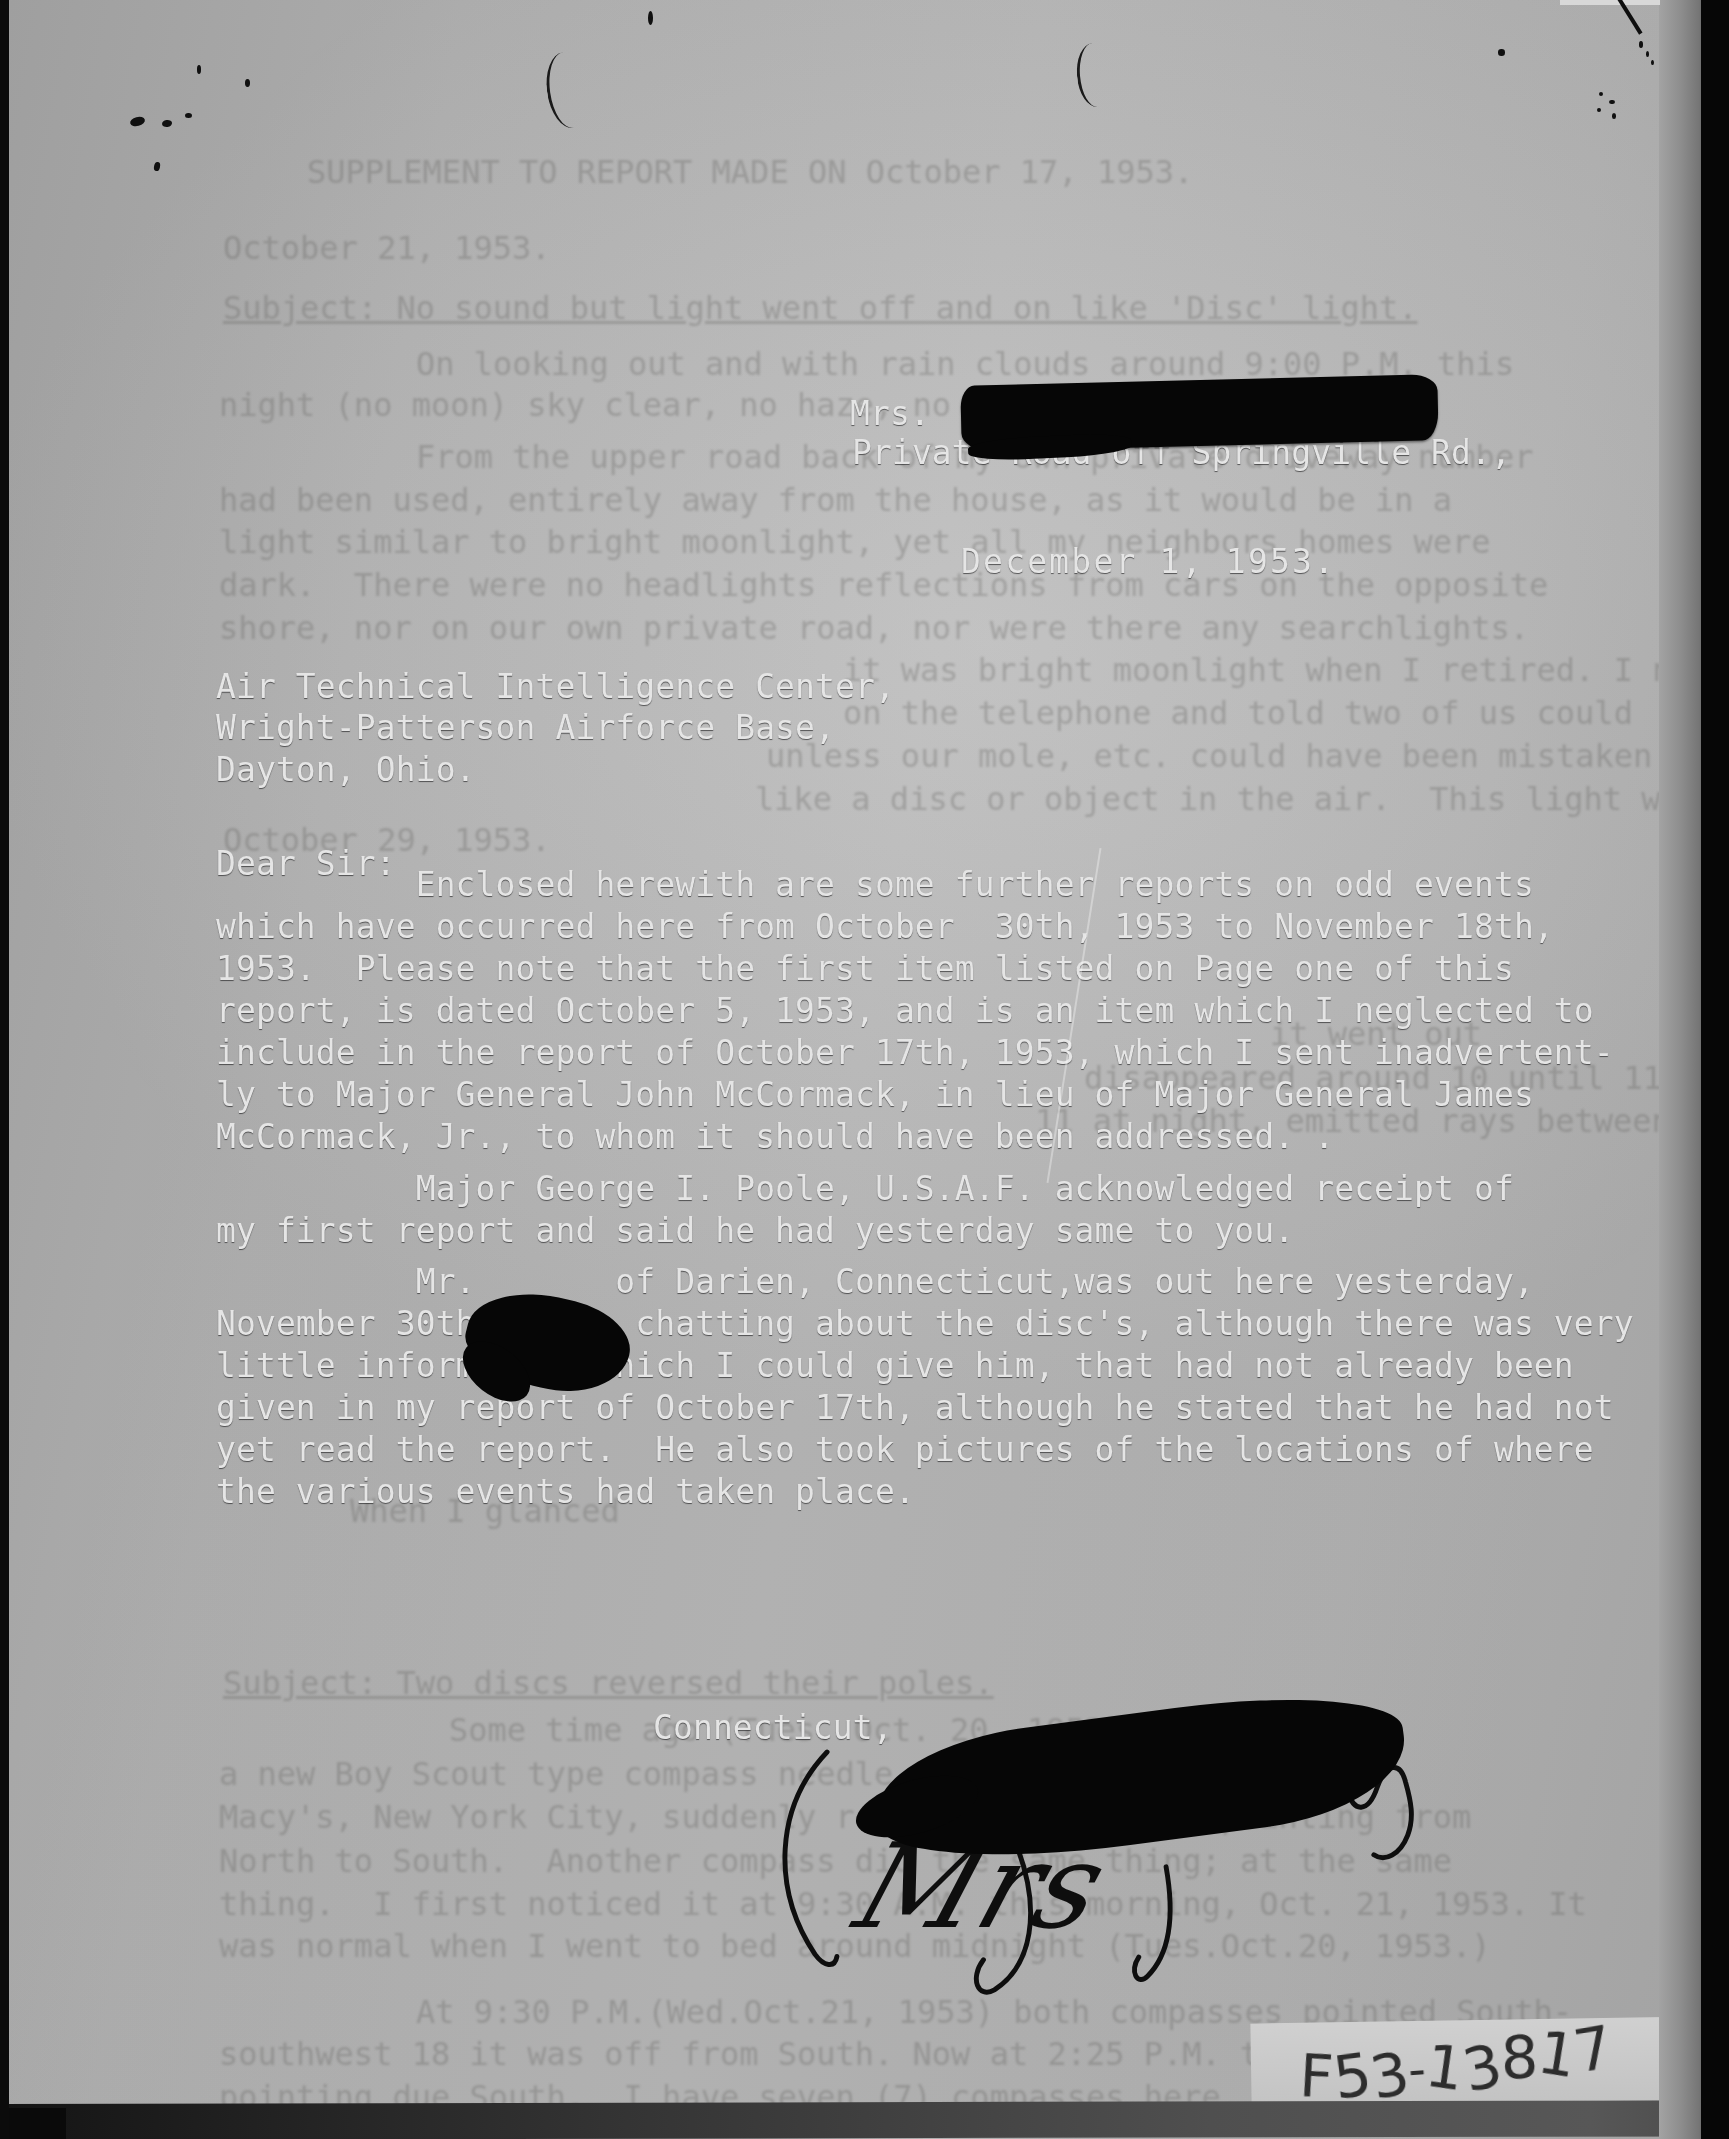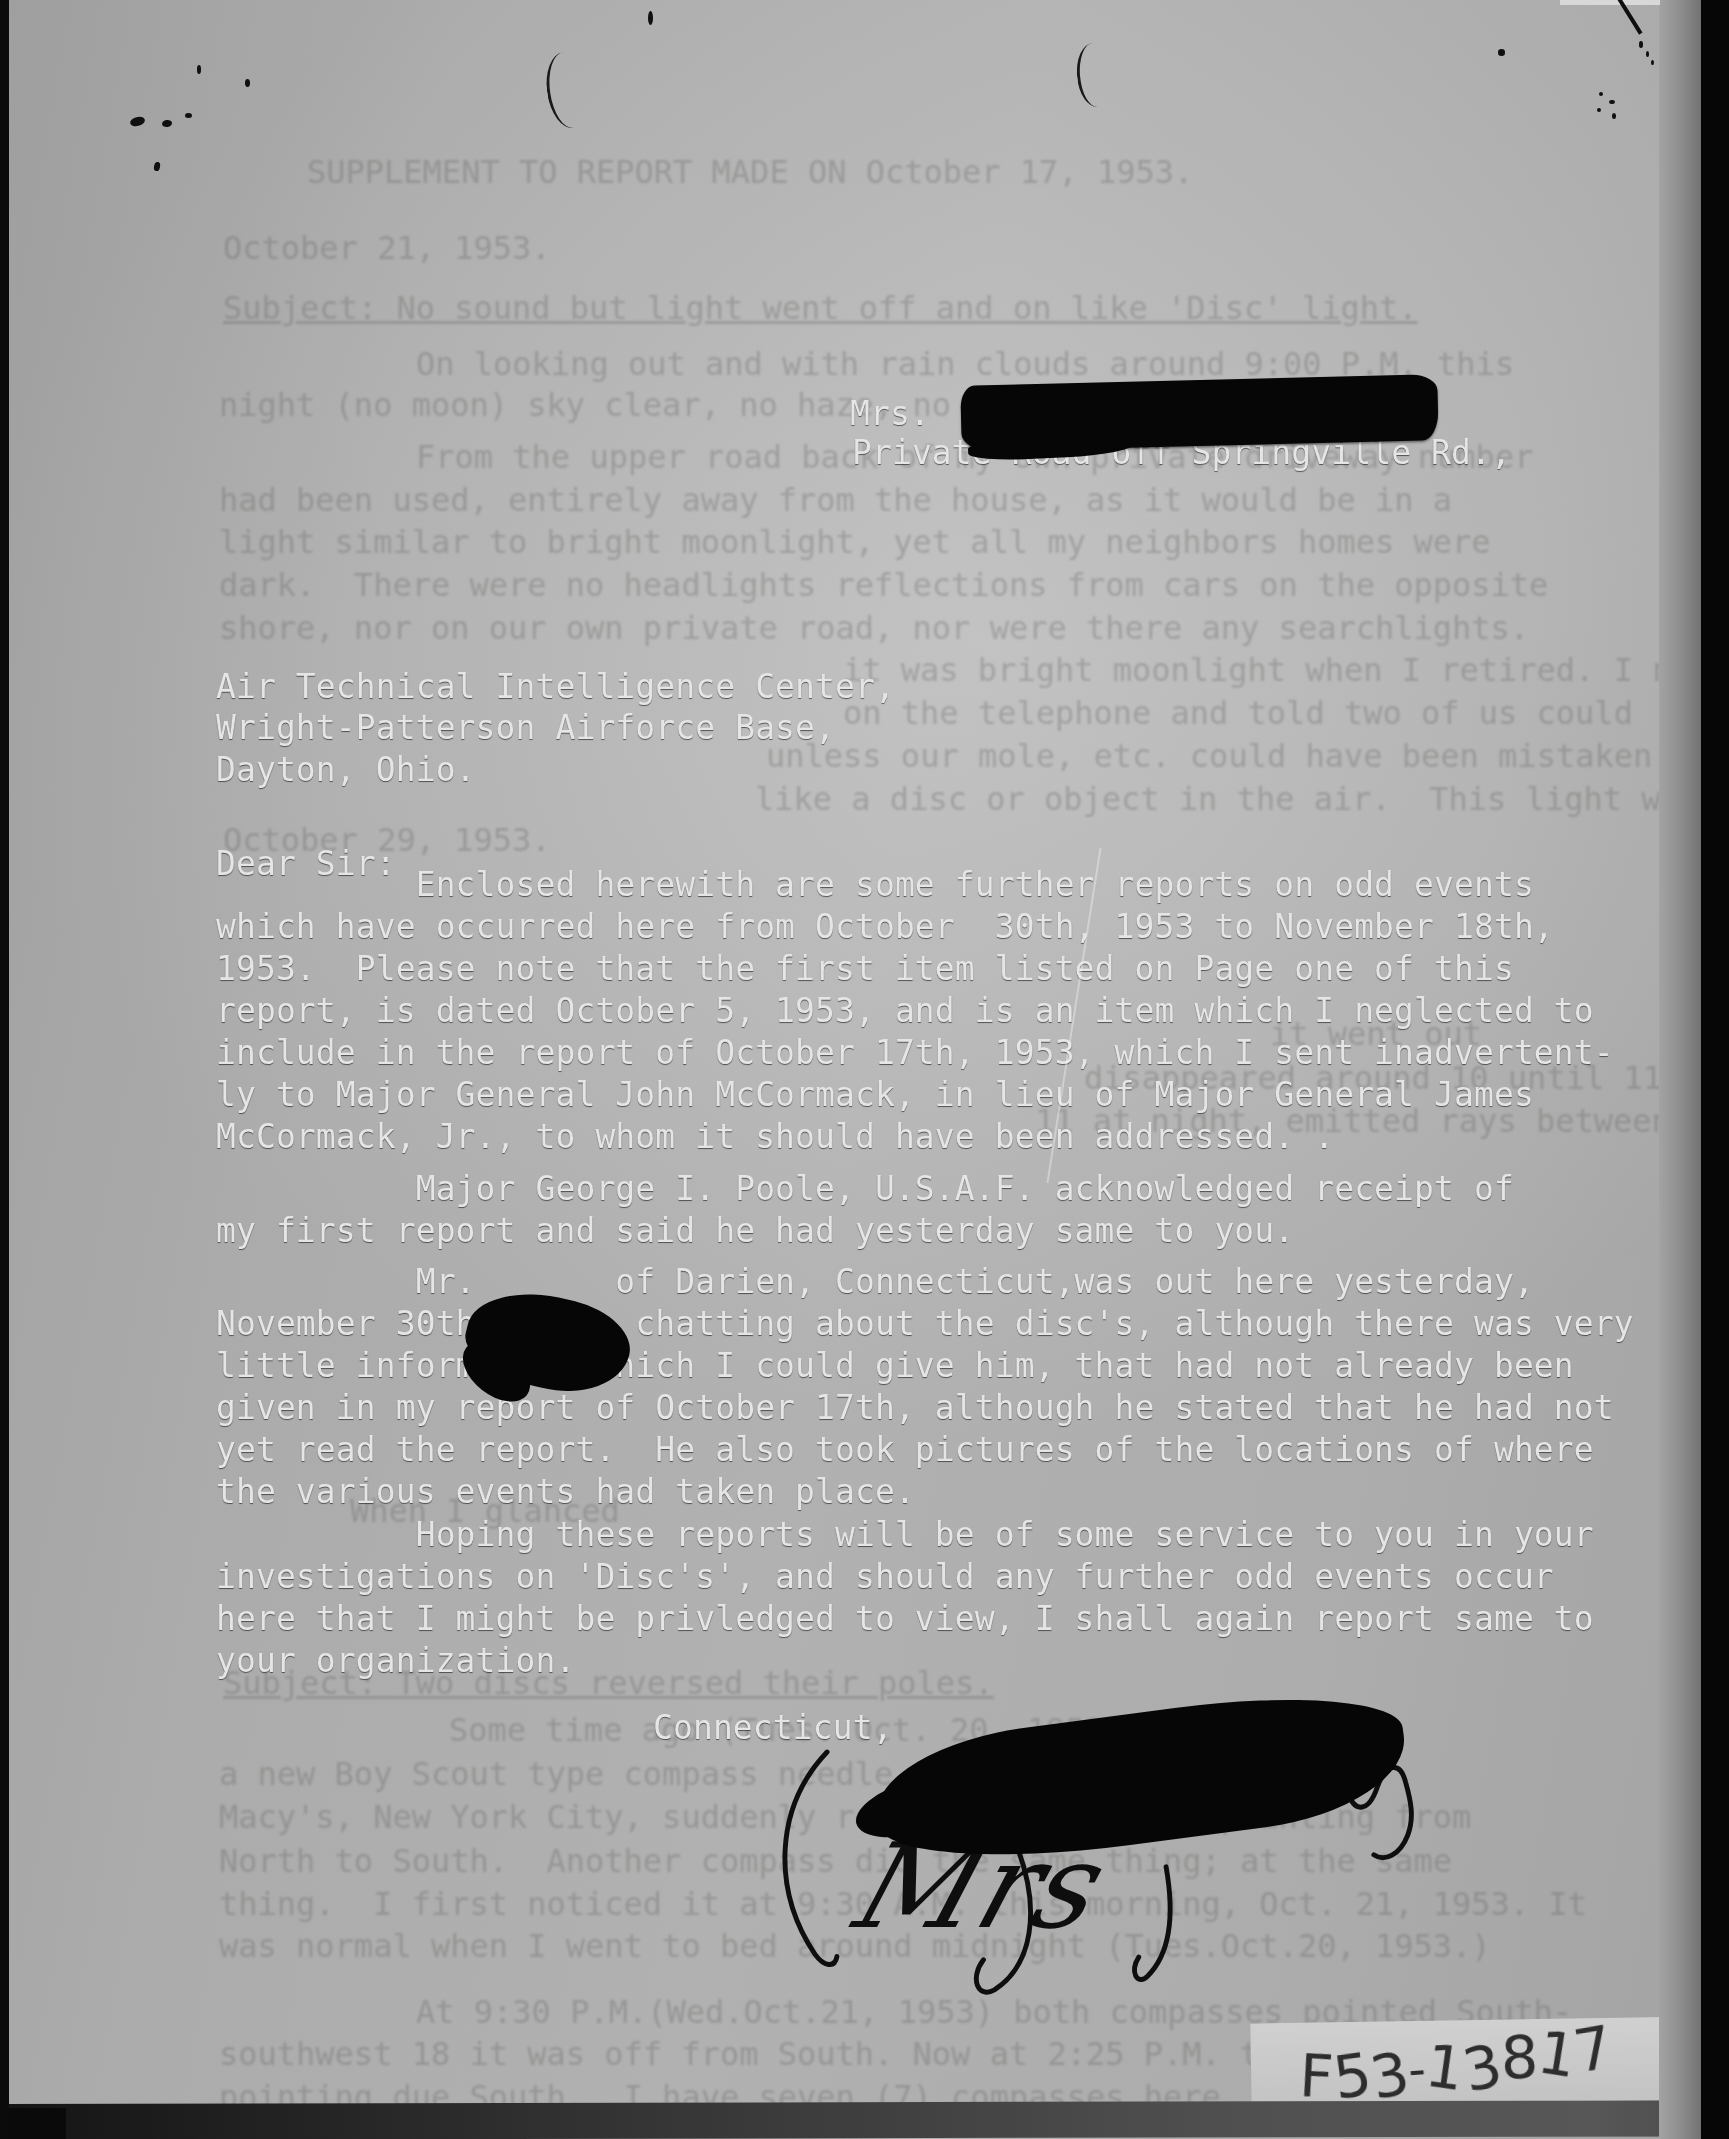--- a/index.html
+++ b/index.html
@@ -86,20 +86,21 @@
     <div class="g" style="left:219px;top:1885px">thing.  I first noticed it at 9:30 A.M. this morning, Oct. 21, 1953. It</div>
     <div class="g" style="left:219px;top:1927px">was normal when I went to bed around midnight (Tues.Oct.20, 1953.)</div>
     <div class="g" style="left:416px;top:1993px">At 9:30 P.M.(Wed.Oct.21, 1953) both compasses pointed South-</div>
     <div class="g" style="left:219px;top:2035px">southwest 18 it was off from South. Now at 2:25 P.M. they are again</div>
     <div class="g" style="left:219px;top:2078px">pointing due South.  I have seven (7) compasses here, all of which</div>
   </div>
 
   <div class="typed">
     <div class="line" style="left:850px;top:393px">Mrs.</div>
     <div class="line" style="left:852px;top:432px">Private Road off Springville Rd.,</div>
+    <div class="line date" style="left:961px;top:541px">December 1, 1953.</div>
 
     <div class="line" style="left:216px;top:666px">Air Technical Intelligence Center,</div>
     <div class="line" style="left:216px;top:707px">Wright-Patterson Airforce Base,</div>
     <div class="line" style="left:216px;top:749px">Dayton, Ohio.</div>
 
     <div class="line" style="left:216px;top:843px">Dear Sir:</div>
 
     <div class="para" style="left:216px;top:864px">          Enclosed herewith are some further reports on odd events
 which have occurred here from October  30th, 1953 to November 18th,
 1953.  Please note that the first item listed on Page one of this
@@ -108,24 +109,20 @@
 ly to Major General John McCormack, in lieu of Major General James
 McCormack, Jr., to whom it should have been addressed. .</div>
     <div class="para" style="left:216px;top:1168px">          Major George I. Poole, U.S.A.F. acknowledged receipt of
 my first report and said he had yesterday same to you.</div>
     <div class="para" style="left:216px;top:1261px">          Mr.       of Darien, Connecticut,was out here yesterday,
 November 30th, 1953, chatting about the disc's, although there was very
 little information which I could give him, that had not already been
 given in my report of October 17th, although he stated that he had not
 yet read the report.  He also took pictures of the locations of where
 the various events had taken place.</div>
-    <div class="para" style="left:216px;top:1514px">          Hoping these reports will be of some service to you in your
-investigations on 'Disc's', and should any further odd events occur
-here that I might be privledged to view, I shall again report same to
-your organization.</div>
 
     <div class="line" style="left:653px;top:1707px">Connecticut,</div>
   </div>
 
   <svg class="sig-svg" width="766" height="339" viewBox="0 0 1400 620">
     <g fill="none" stroke="#0e0e0e" stroke-width="9" stroke-linecap="round">
       <path d="M210,150 C115,250 108,400 188,520 C204,542 224,546 228,524"></path>
       <path d="M560,330 C600,440 586,540 516,585 C486,602 470,564 496,530"></path>
       <path d="M830,360 C846,450 836,520 796,560 C778,578 762,552 780,525"></path>
       <path d="M1080,230 C1116,170 1150,168 1162,220 C1172,262 1200,262 1216,215 C1232,170 1258,166 1268,205 C1278,240 1284,270 1272,302 C1258,338 1230,352 1210,338"></path>

